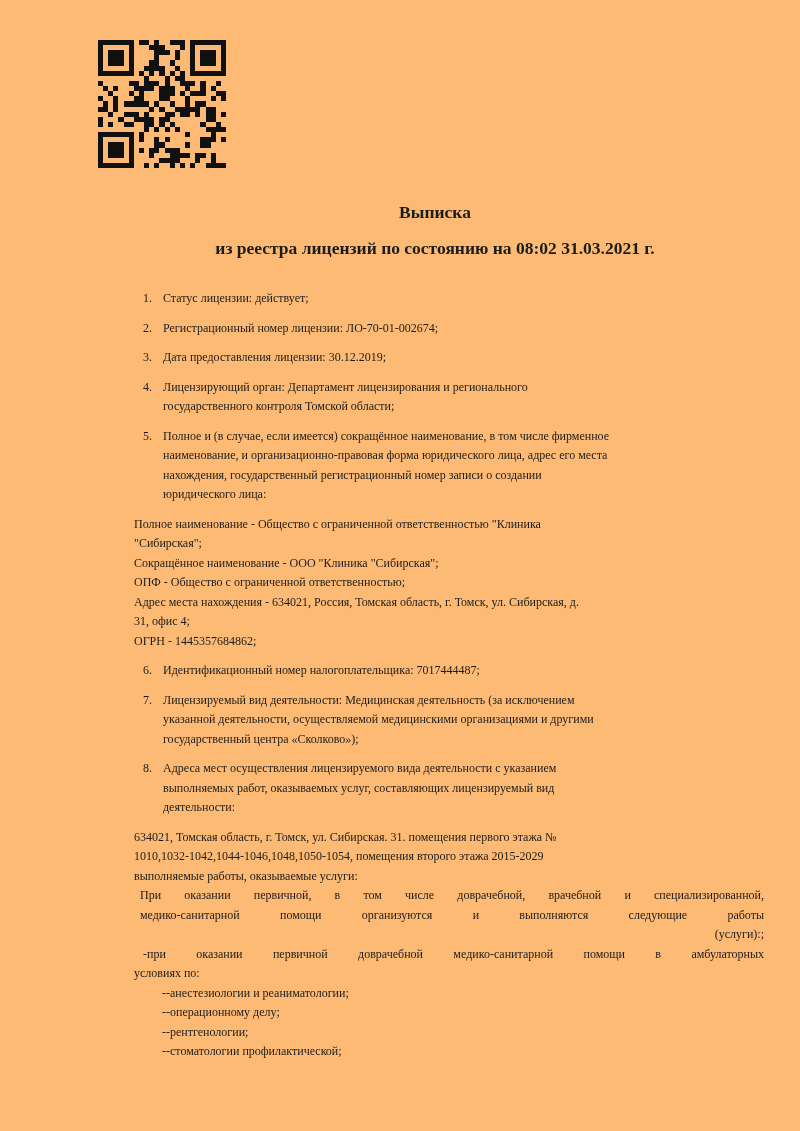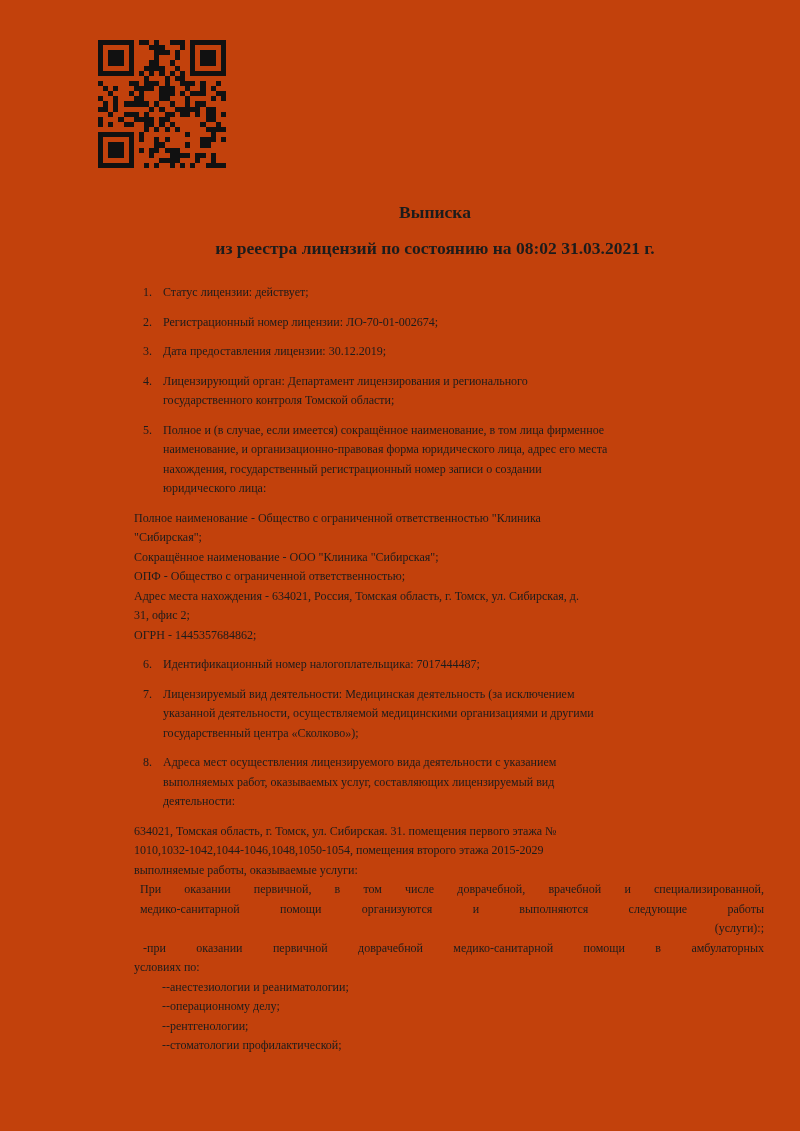--- a/index.html
+++ b/index.html
@@ -1,19 +1,19 @@
 <!DOCTYPE html>
 <html lang="ru"><head>
 <meta charset="utf-8">
 <style>
   html,body{margin:0;padding:0;background:#ffffff;}
   .page{
     position:relative;
     width:800px;height:1131px;
-    background:#c2410c;
+    background:#fdba74;
     font-family:"Liberation Serif","DejaVu Serif",serif;
     color:#1c1c1c;
     overflow:hidden;
   }
   .qr{
     display:block;
     margin:40px 0 0 95px;
     width:134px;height:128px;
   }
   .content{
@@ -23,21 +23,21 @@
   .heading{
     margin-top:33px;
     width:630px;
     margin-left:-14px;
     text-align:center;
     font-weight:bold;
     font-size:17.5px;
     line-height:22px;
   }
   .heading.title{margin-bottom:14px;}
-  .heading.subtitle{margin-top:0;margin-bottom:24px;}
+  .heading.subtitle{margin-top:0;margin-bottom:30px;}
   .doc-body{font-size:12px;}
   .block + .block{margin-top:10px;}
   .block.nogap{margin-top:0;}
   .ln{
     line-height:19.5px;
     white-space:nowrap;
   }
   .ln.first{padding-left:9px;}
   .ln.cont{padding-left:29px;}
   .num{
@@ -358,32 +358,32 @@
           <div class="ln first"><span class="num">2.</span><span>Регистрационный номер лицензии: ЛО-70-01-002674;</span></div>
         </div>
         <div class="block">
           <div class="ln first"><span class="num">3.</span><span>Дата предоставления лицензии: 30.12.2019;</span></div>
         </div>
         <div class="block">
           <div class="ln first"><span class="num">4.</span><span>Лицензирующий орган: Департамент лицензирования и регионального</span></div>
           <div class="ln cont">государственного контроля Томской области;</div>
         </div>
         <div class="block">
-          <div class="ln first"><span class="num">5.</span><span>Полное и (в случае, если имеется) сокращённое наименование, в том лица фирменное</span></div>
+          <div class="ln first"><span class="num">5.</span><span>Полное и (в случае, если имеется) сокращённое наименование, в том числе фирменное</span></div>
           <div class="ln cont">наименование, и организационно-правовая форма юридического лица, адрес его места</div>
           <div class="ln cont">нахождения, государственный регистрационный номер записи о создании</div>
           <div class="ln cont">юридического лица:</div>
         </div>
         <div class="block">
           <div class="ln p0">Полное наименование - Общество с ограниченной ответственностью "Клиника</div>
           <div class="ln p0">"Сибирская";</div>
           <div class="ln p0">Сокращённое наименование - ООО "Клиника "Сибирская";</div>
           <div class="ln p0">ОПФ - Общество с ограниченной ответственностью;</div>
           <div class="ln p0">Адрес места нахождения - 634021, Россия, Томская область, г. Томск, ул. Сибирская, д.</div>
-          <div class="ln p0">31, офис 2;</div>
+          <div class="ln p0">31, офис 4;</div>
           <div class="ln p0">ОГРН - 1445357684862;</div>
         </div>
         <div class="block">
           <div class="ln first"><span class="num">6.</span><span>Идентификационный номер налогоплательщика: 7017444487;</span></div>
         </div>
         <div class="block">
           <div class="ln first"><span class="num">7.</span><span>Лицензируемый вид деятельности: Медицинская деятельность (за исключением</span></div>
           <div class="ln cont">указанной деятельности, осуществляемой медицинскими организациями и другими</div>
           <div class="ln cont">государственный центра «Сколково»);</div>
         </div>

